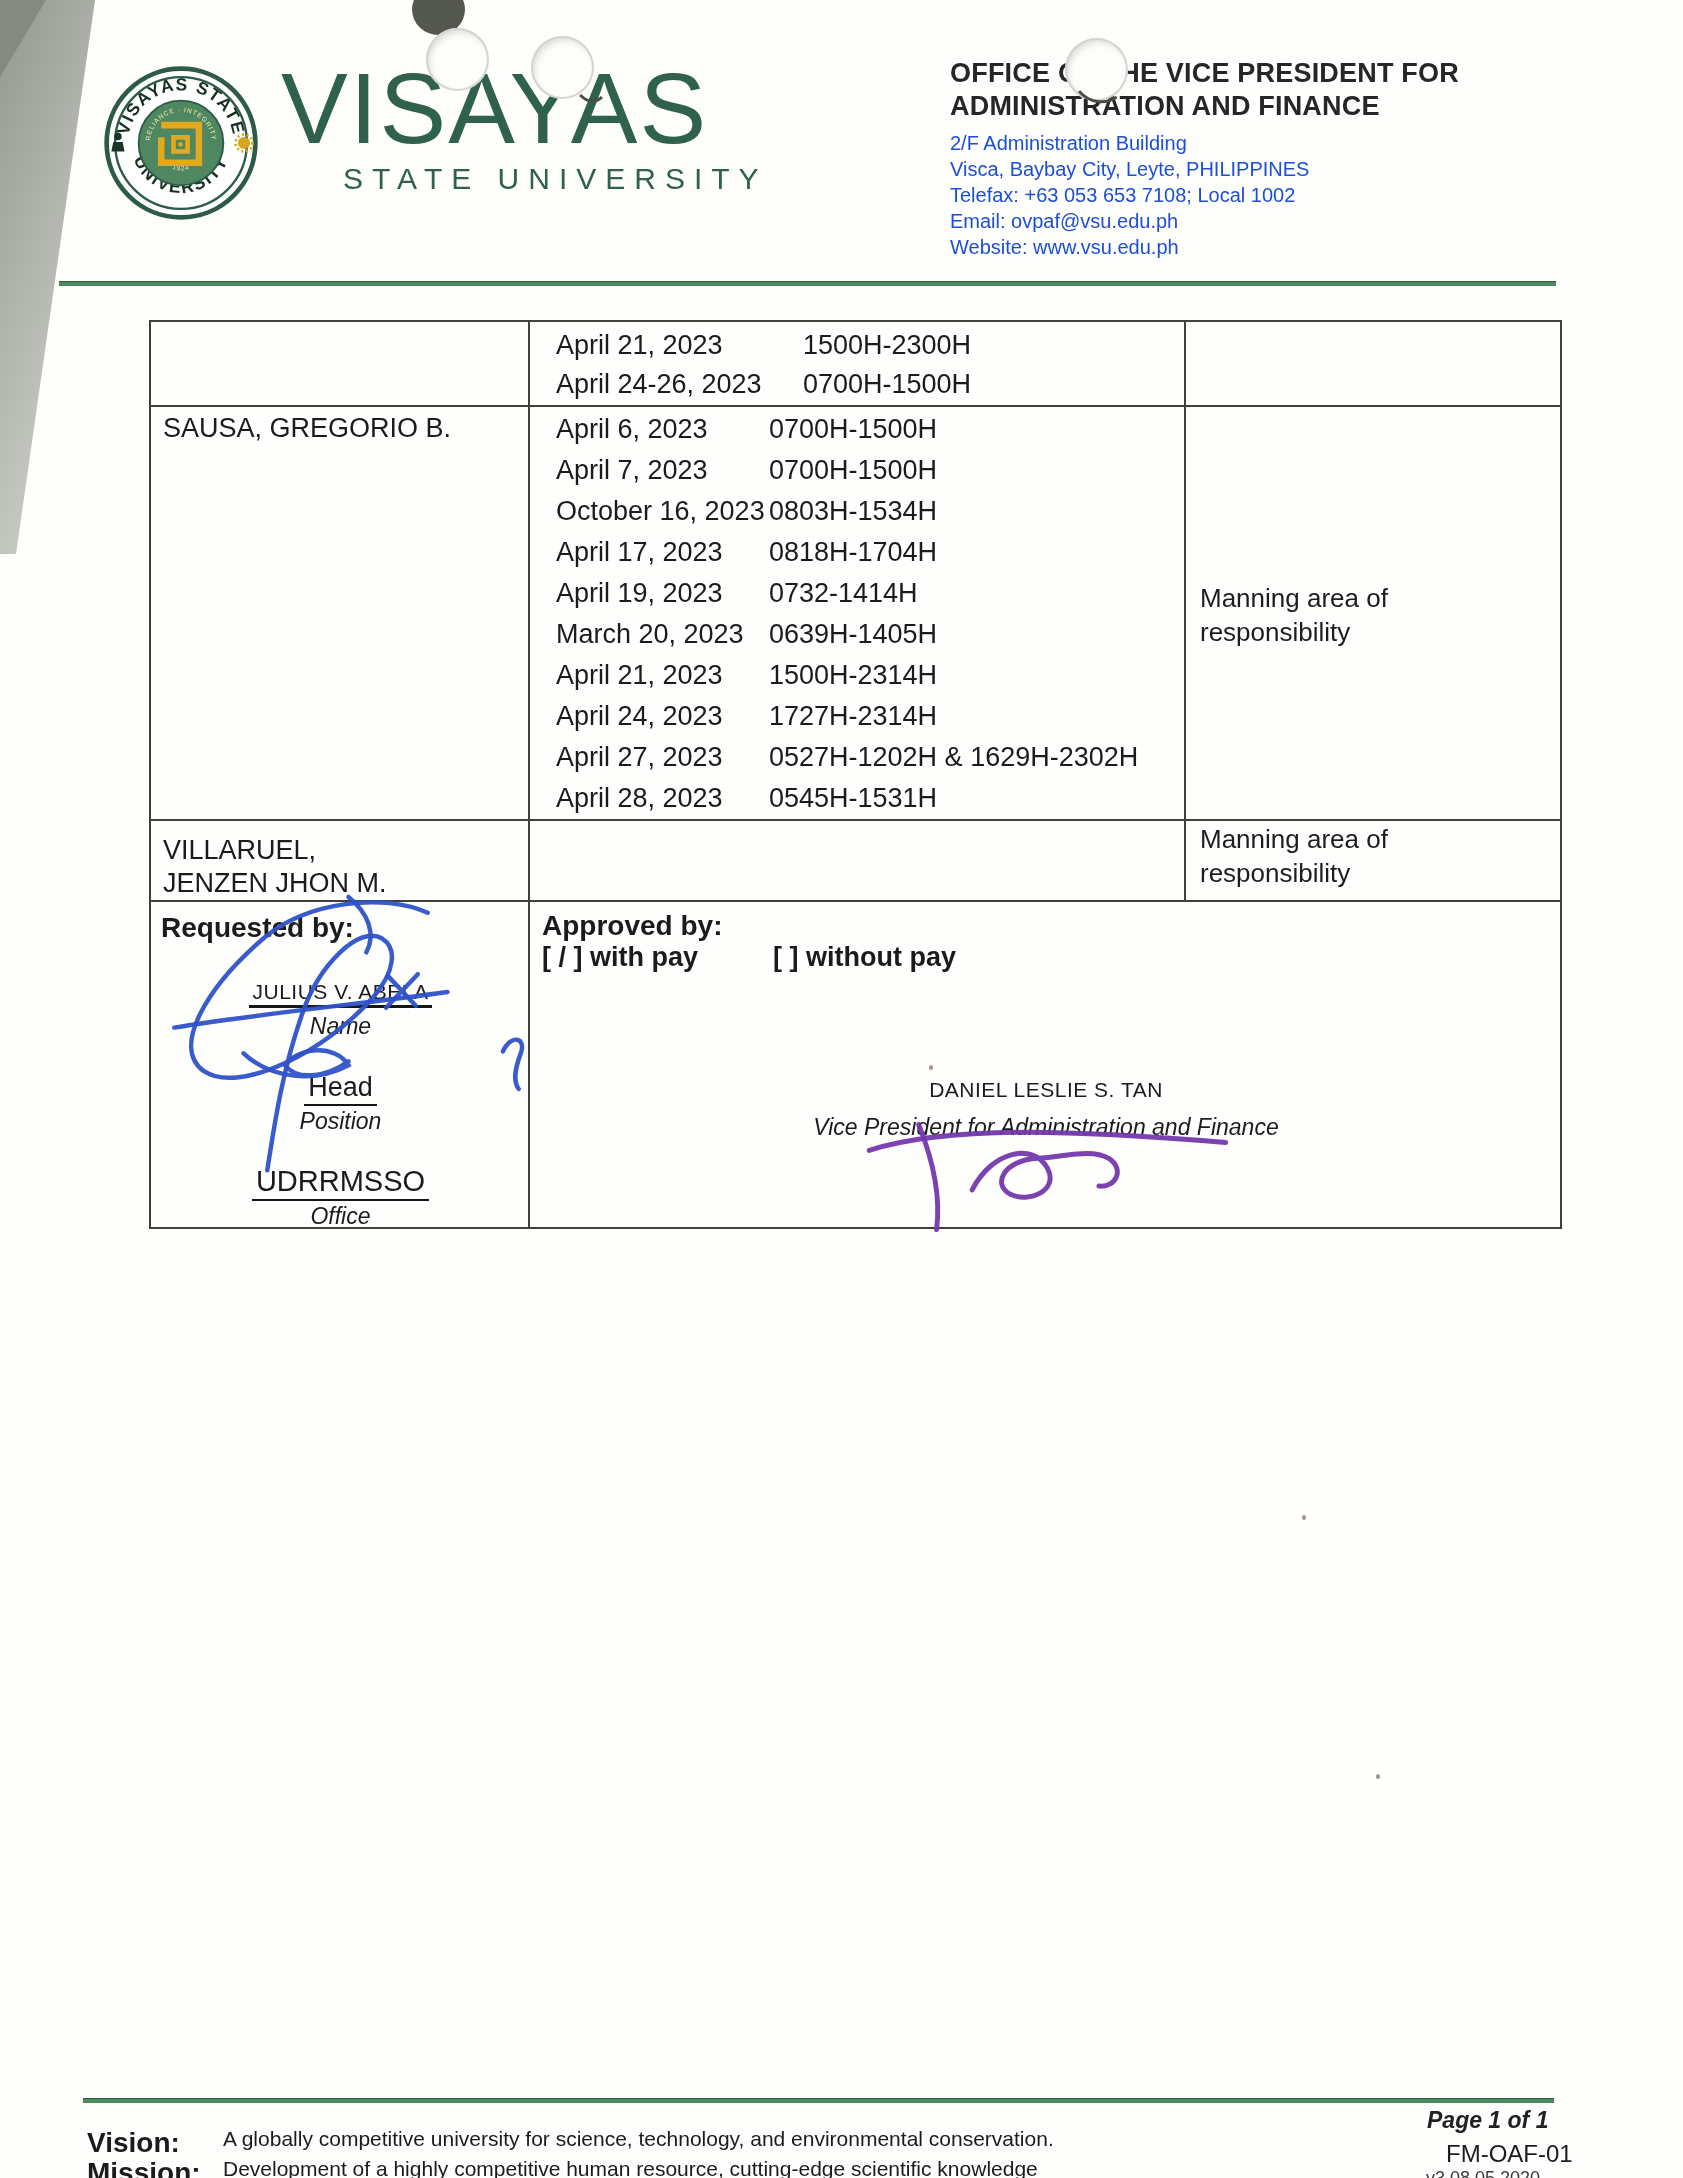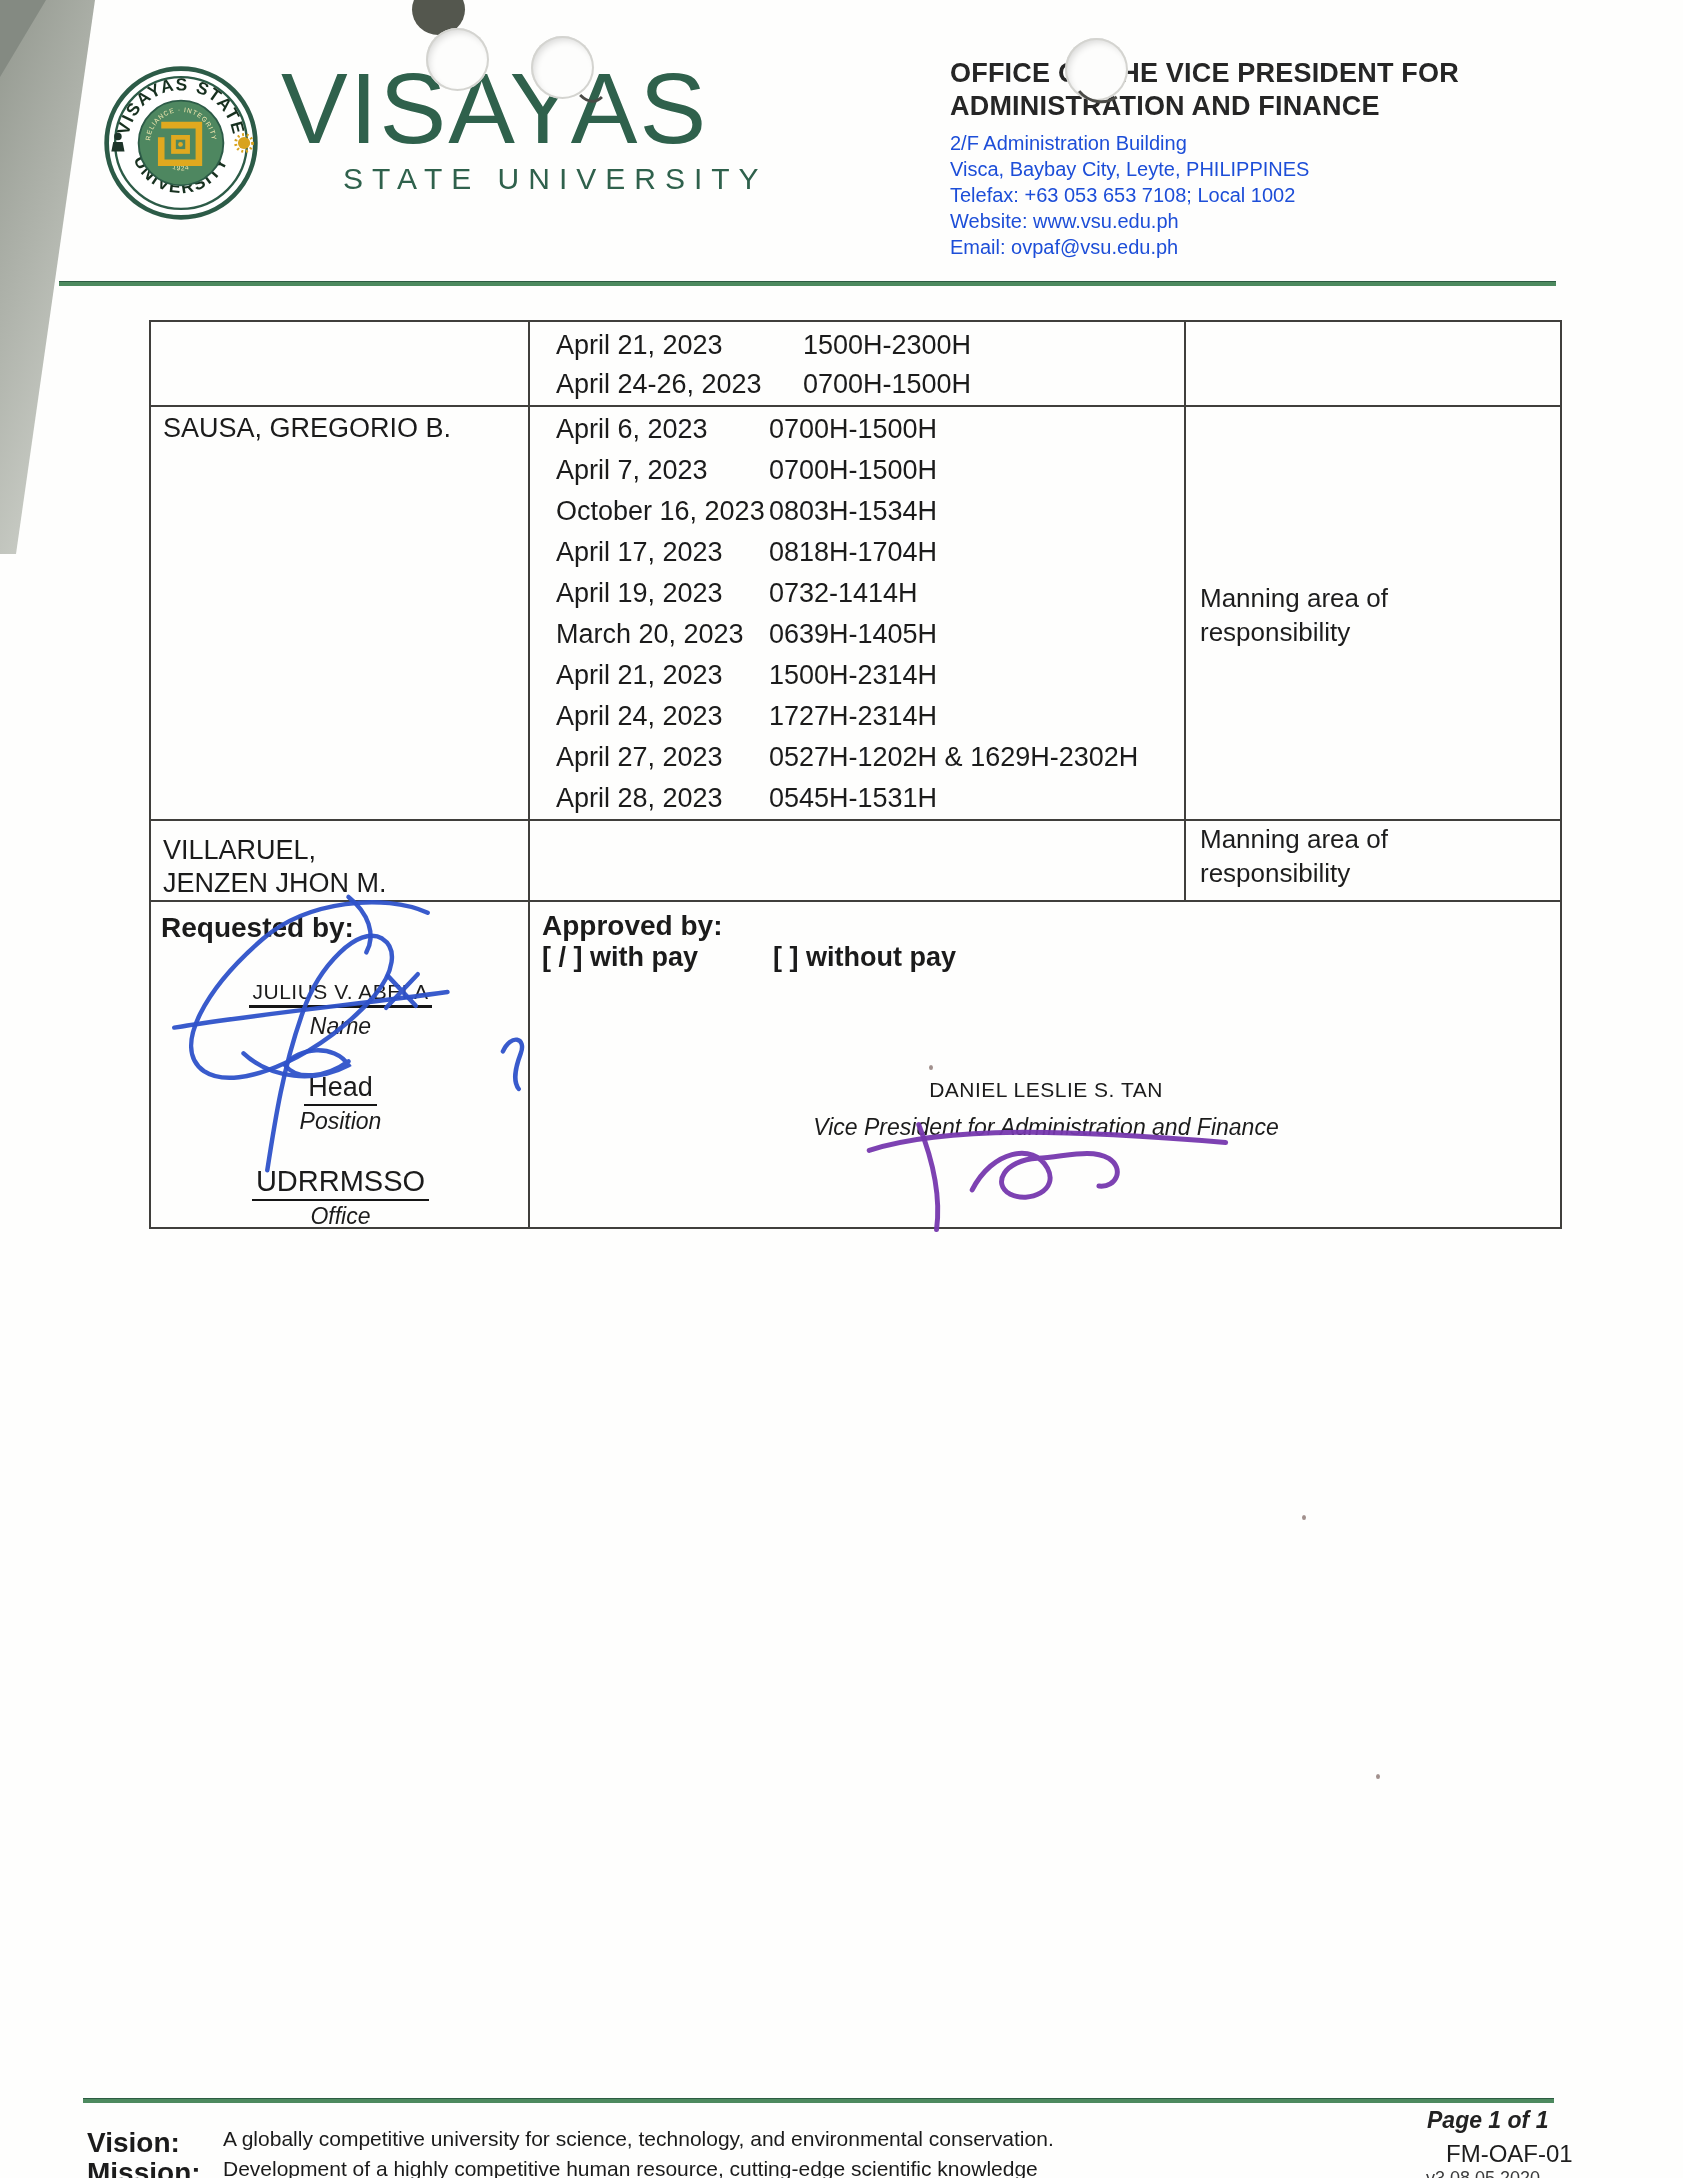--- a/index.html
+++ b/index.html
@@ -117,22 +117,22 @@
   <div class="wordmark">VISAYAS</div>
   <div class="wordmark-sub">STATE UNIVERSITY</div>
 
   <div class="office-block">
     <div class="office-title">OFFICE OF THE VICE PRESIDENT FOR</div>
     <div class="office-title">ADMINISTRATION AND FINANCE</div>
     <div class="office-lines">
       <div>2/F Administration Building</div>
       <div>Visca, Baybay City, Leyte, PHILIPPINES</div>
       <div>Telefax: +63 053 653 7108; Local 1002</div>
+      <div>Email: ovpaf@vsu.edu.ph</div>
       <div>Website: www.vsu.edu.ph</div>
-      <div>Email: ovpaf@vsu.edu.ph</div>
     </div>
   </div>
 
   <div class="rule rule-top"></div>
 
   <table class="doc-table">
     <colgroup>
         <col style="width:379px">
         <col style="width:656px">
         <col style="width:376px">

